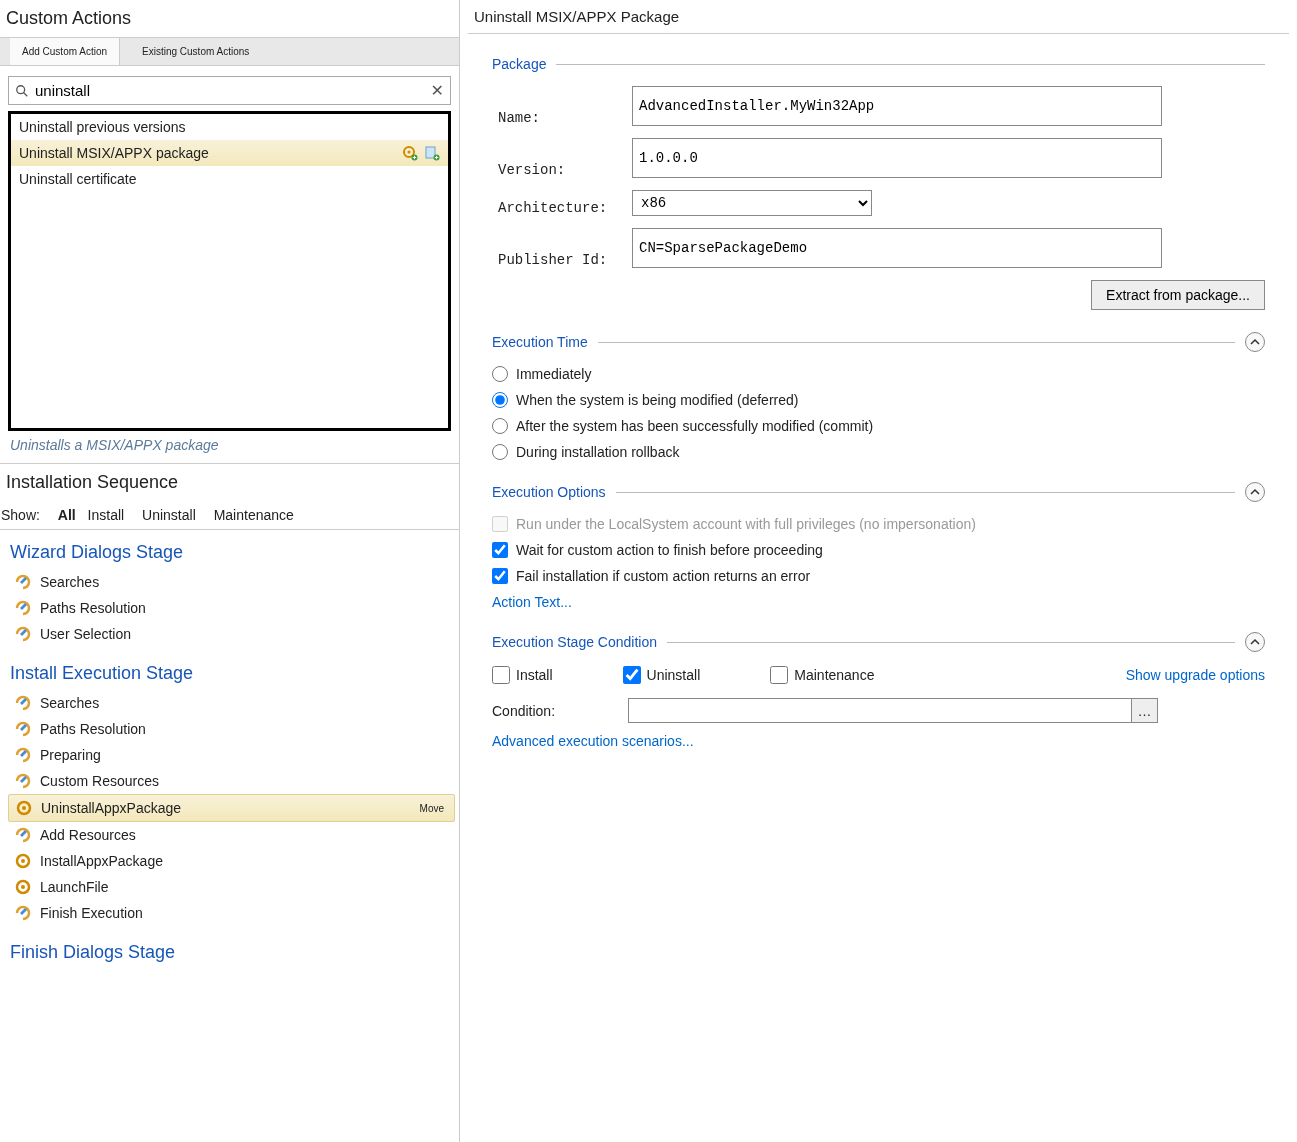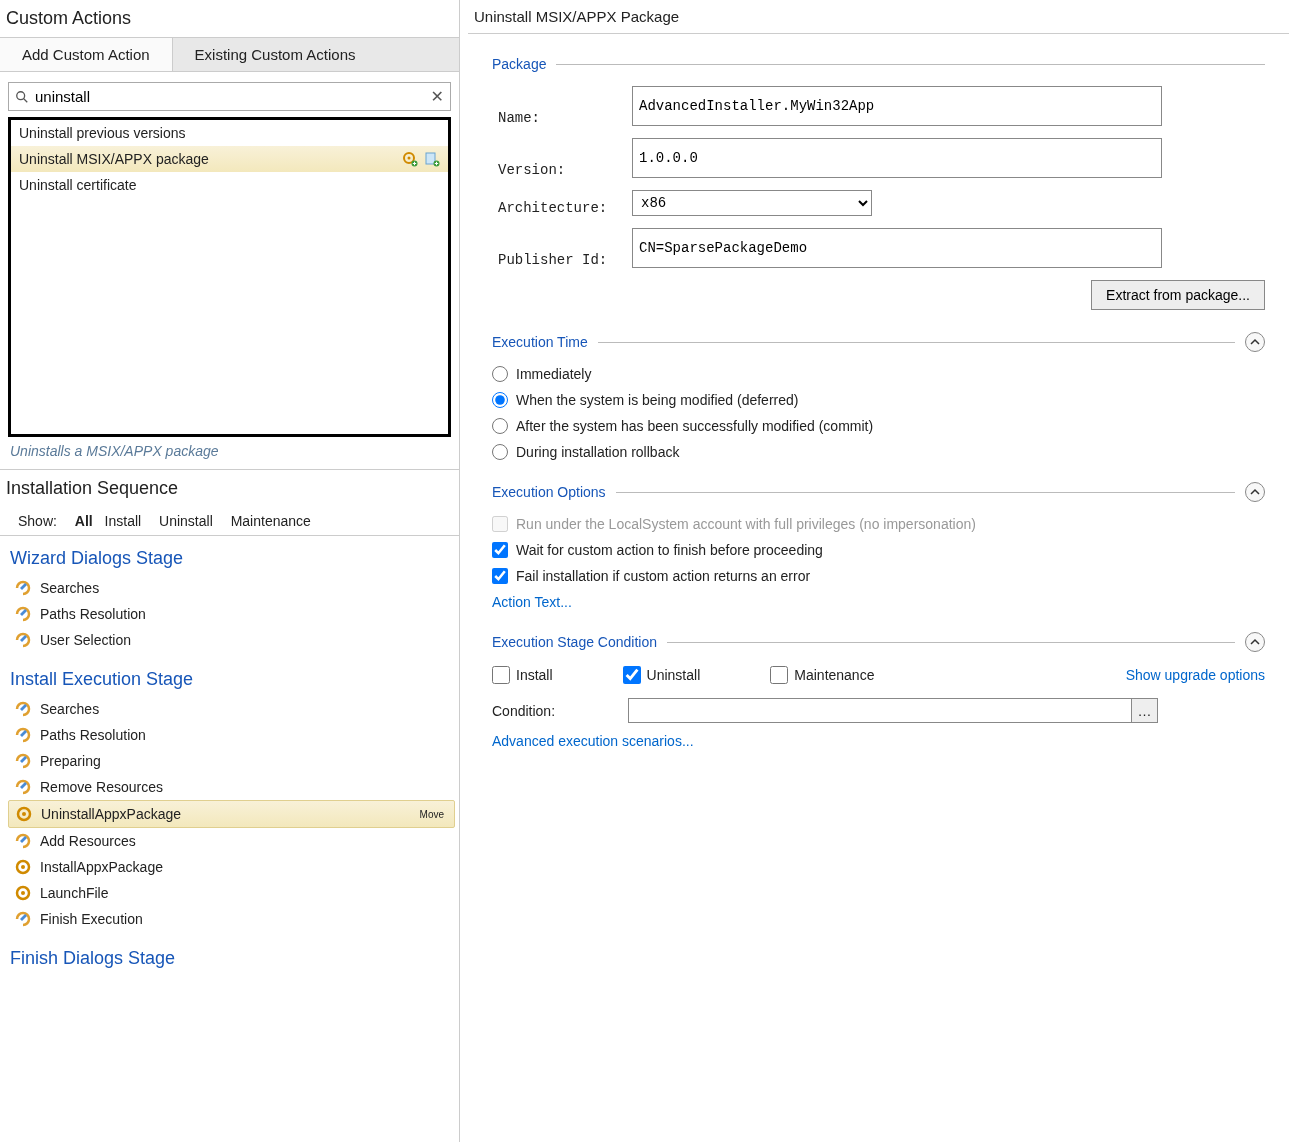--- a/index.html
+++ b/index.html
@@ -1,35 +1,35 @@
 <!DOCTYPE html>
 <html><head>
 <meta charset="utf-8">
 <style>
 * { box-sizing: border-box; margin: 0; padding: 0; }
 body { font-family: "Segoe UI", Tahoma, sans-serif; font-size: 14px; color: #222; background: #fff; }
 .container { display: flex; width: 1297px; height: 1142px; }
 .left-pane { width: 460px; border-right: 1px solid #ccc; display: flex; flex-direction: column; }
 .title-bar { padding: 8px 8px 8px 6px; font-size: 18px; border-bottom: 1px solid #ccc; }
 .tabs-row { display: flex; background: #e8e8e8; border-bottom: 1px solid #ccc; }
-.tab { padding: 8px 22px; cursor: pointer; font-size: 15px; }
+.tab { padding: 8px 12px; cursor: pointer; font-size: 10px; margin-left: 10px; }
 .tab.active { background: #fafafa; border-right: 1px solid #ccc; }
 .search-wrap { padding: 10px 8px 6px; }
 .search-box { display: flex; align-items: center; border: 1px solid #aaa; padding: 4px 6px; background: #fff; }
 .search-box .mag { margin-right: 6px; font-size: 14px; }
 .search-box input { border: none; outline: none; flex: 1; font-size: 15px; font-family: inherit; }
 .search-box .clear { cursor: pointer; font-size: 16px; color: #555; }
 .result-list { margin: 0 8px; border: 3px solid #000000; height: 320px; overflow: auto; }
 .result-item { padding: 5px 8px; display: flex; align-items: center; }
 .result-item.selected { background: linear-gradient(#f8f1d8, #f3e8bc); }
 .result-item .row-icons { margin-left: auto; display: flex; gap: 6px; }
 .mini-icon { width: 16px; height: 16px; }
 .hint { padding: 6px 10px; color: #5a7a99; font-style: italic; }
 .seq-header { padding: 8px 6px; font-size: 18px; border-top: 1px solid #ccc; margin-top: 4px; }
-.filter-row { padding: 6px 18px; border-bottom: 1px solid #ccc; }
+.filter-row { padding: 6px 1px; border-bottom: 1px solid #ccc; }
 .filter-row b { margin-right: 8px; }
 .filter-row span { margin-right: 14px; cursor: pointer; }
 .tree { padding: 6px 4px 6px 8px; overflow: auto; }
 .stage-title { color: #1756b8; font-size: 18px; padding: 6px 2px; }
 .tree-item { display: flex; align-items: center; padding: 4px 6px; }
 .tree-item.selected { background: linear-gradient(#f8f1d8, #f3e8bc); border: 1px solid #e0cf8f; border-radius: 2px; }
 .tree-item .ti-icon { width: 18px; height: 18px; margin-right: 8px; display:inline-flex; align-items:center; justify-content:center; }
 .tree-item .move { margin-left: auto; font-size: 10px; padding: 0 4px; }
 .right-pane { flex: 1; padding: 0 8px 0 8px; overflow: auto; }
 .right-title { padding: 8px 6px; font-size: 15px; border-bottom: 1px solid #ccc; }
@@ -176,21 +176,21 @@
           </span>
           <span>Preparing</span>
         </div>
       <div class="tree-item">
           <span class="ti-icon">
             <svg width="18" height="18" viewBox="0 0 18 18">
               <path d="M3 9 A6 6 0 1 1 9 15" fill="none" stroke="#e0a030" stroke-width="2.5"></path>
               <path d="M11 4l2 2-5 5-2-2z" fill="#4a8bd6"></path>
             </svg>
           </span>
-          <span>Remove Resources</span>
+          <span>Custom Resources</span>
         </div>
       <div class="tree-item selected">
           <span class="ti-icon">
             <svg width="18" height="18" viewBox="0 0 18 18">
               <circle cx="9" cy="9" r="6" fill="none" stroke="#d08a00" stroke-width="2.5"></circle>
               <circle cx="9" cy="9" r="2" fill="#d08a00"></circle>
             </svg>
           </span>
           <span>UninstallAppxPackage</span>
           <span class="move">Move</span>

